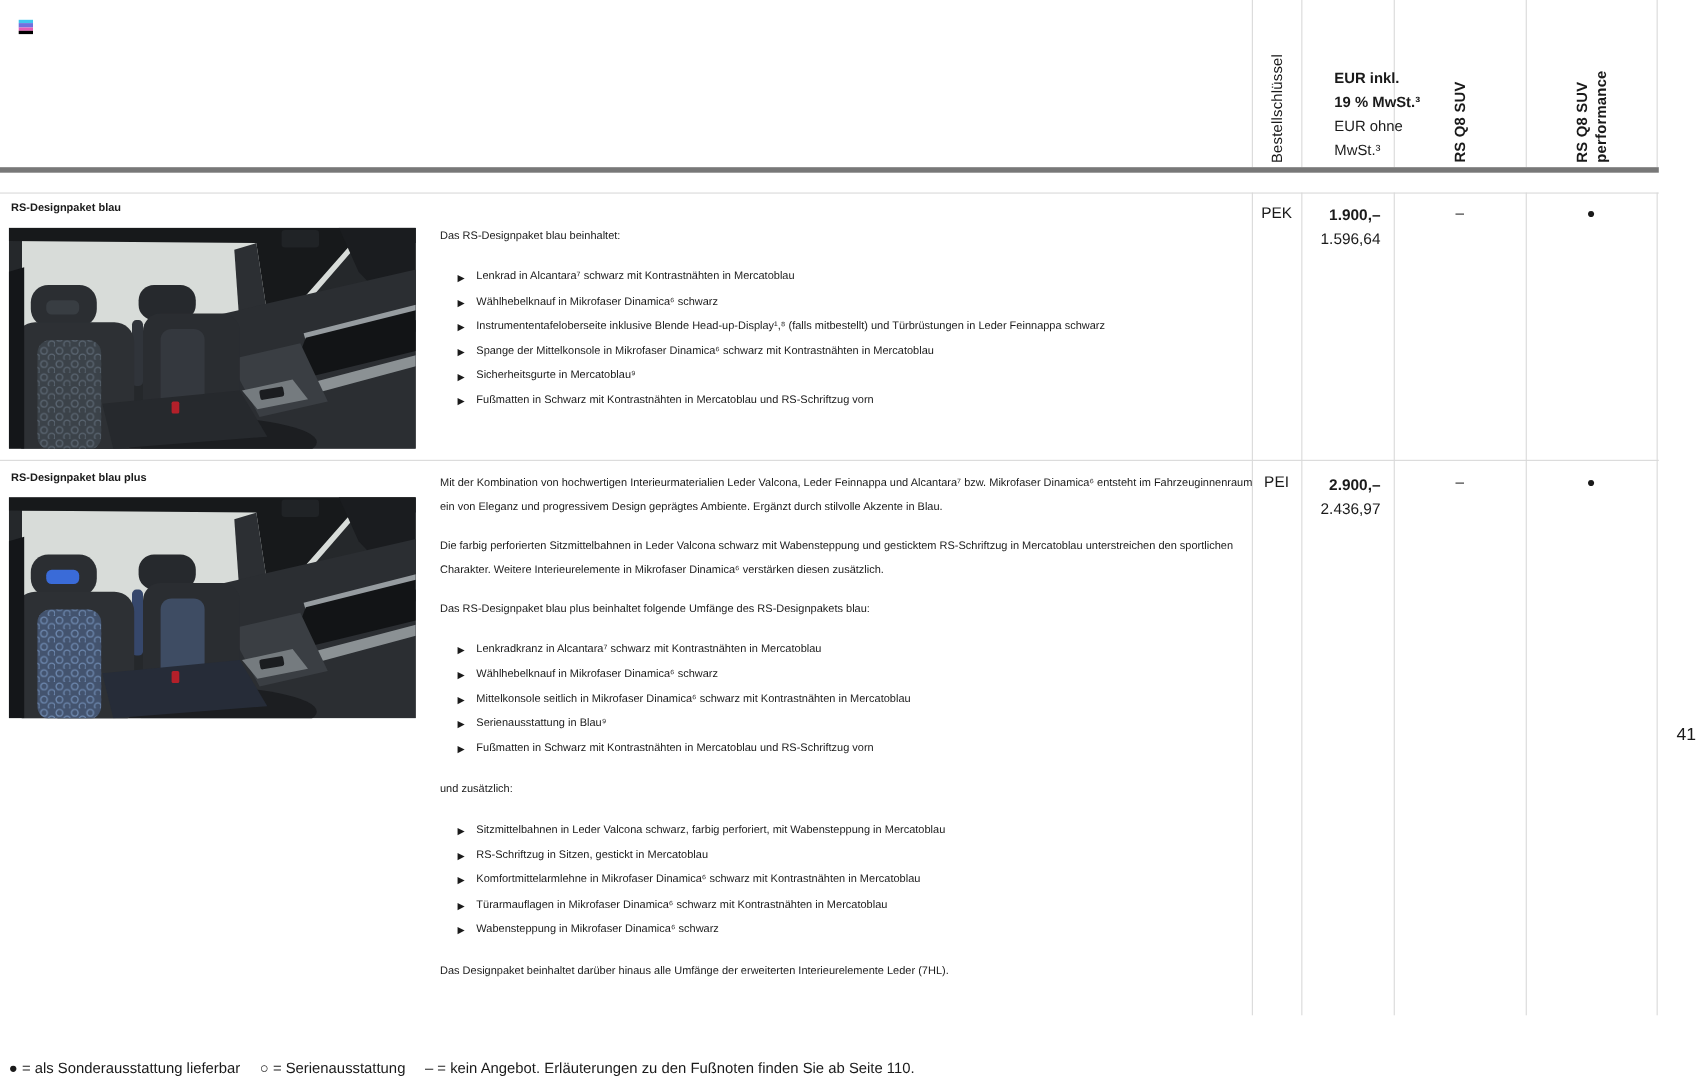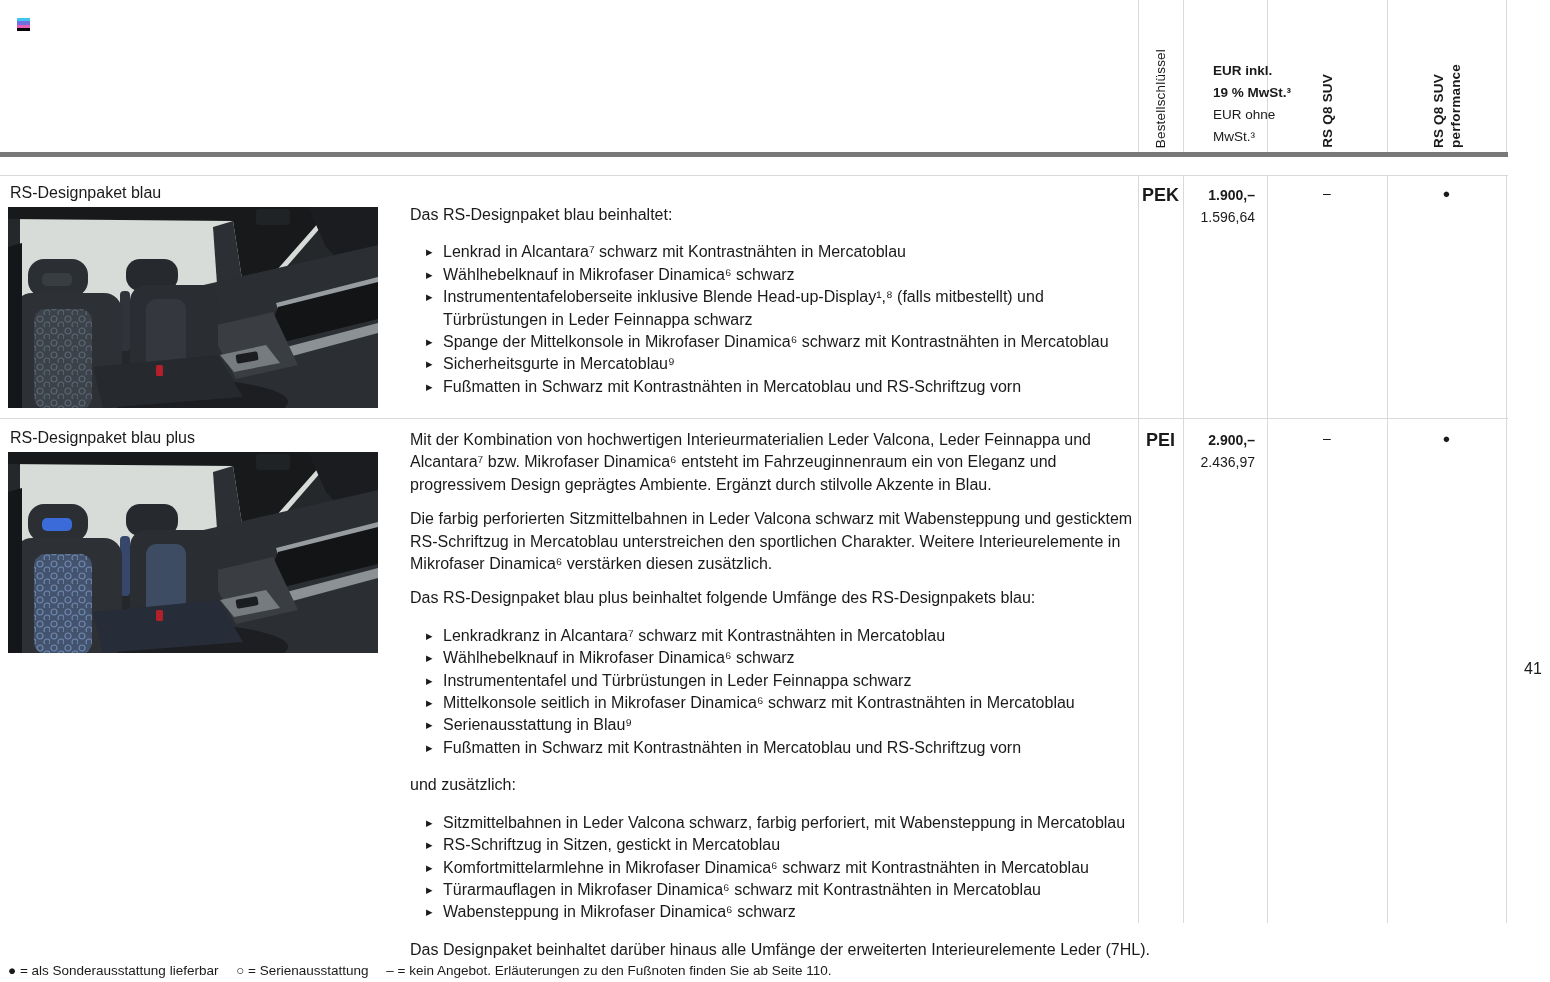--- a/index.html
+++ b/index.html
@@ -18,32 +18,32 @@
   #print-mark div { height:25%; }
 
   
   .vcol { position:absolute; top:0; height:148px; display:flex; justify-content:center; align-items:flex-end; }
   .vlabel { writing-mode:vertical-rl; transform:rotate(180deg); font-size:13.5px; white-space:pre-line; line-height:17px; letter-spacing:0.2px; }
   .vlabel.bold { font-weight:bold; }
   #hdr-price { position:absolute; left:1191px; top:60px; font-size:13.5px; line-height:22px;margin-left:22px; }
   #hdr-price .b { font-weight:bold; }
 
   
-  .row-title { position:absolute; left:10px; font-size:16px; font-weight:normal; }
+  .row-title { position:absolute; left:10px; font-size:10px; font-weight:bold; }
   .photo { position:absolute; left:8px; width:370px; height:201px; }
-  .content { position:absolute; left:410px; width:745px; font-size:16px; line-height:22.4px; }
+  .content { position:absolute; left:400px; width:745px; font-size:10px; line-height:22.4px; }
   .content p { margin:0; }
   .content p.para { margin-bottom:12px; }
   .content p.pre-gap { margin-top:11px; }
   .blist { list-style:none; margin:15px; padding:0; }
   .blist li { position:relative; padding-left:18px; }
   .blist li::before { content:"▶"; position:absolute; left:1px; top:0; font-size:8.5px; line-height:22.4px; color:#1a1a1a; }
 
   
-  .cell-code { position:absolute; left:1138px; width:45px; text-align:center; font-size:18px;font-weight:bold; }
+  .cell-code { position:absolute; left:1138px; width:45px; text-align:center; font-size:14px; }
   .cell-price { position:absolute; left:1183px; width:72px; text-align:right; font-size:14px; line-height:22.4px; }
   .cell-price .incl { font-weight:bold; }
   .cell-m1 { position:absolute; left:1267px; width:120px; text-align:center; font-size:14px; }
   .cell-m2 { position:absolute; left:1387px; width:119px; text-align:center; font-size:13px; }
 
   #page-number { position:absolute; left:1524px; top:660px; font-size:16px; }
 
   #footer-legend { position:absolute; left:8px; top:963px; font-size:13.5px; }
   #footer-legend span { margin-right:14px; }
   #footer-legend span:last-child { margin-right:16px;text-align:center; }
@@ -185,21 +185,20 @@
     <polygon points="0,40 14,36 14,201 0,201" fill="#141619"></polygon>
   </svg>
 
   <div class="content" style="top:429px">
     <p class="para">Mit der Kombination von hochwertigen Interieurmaterialien Leder Valcona, Leder Feinnappa und Alcantara⁷ bzw. Mikrofaser Dinamica⁶ entsteht im Fahrzeuginnenraum ein von Eleganz und progressivem Design geprägtes Ambiente. Ergänzt durch stilvolle Akzente in Blau.</p>
     <p class="para">Die farbig perforierten Sitzmittelbahnen in Leder Valcona schwarz mit Wabensteppung und gesticktem RS-Schriftzug in Mercatoblau unterstreichen den sportlichen Charakter. Weitere Interieurelemente in Mikrofaser Dinamica⁶ verstärken diesen zusätzlich.</p>
     <p>Das RS-Designpaket blau plus beinhaltet folgende Umfänge des RS-Designpakets blau:</p>
     <ul class="blist">
       <li>Lenkradkranz in Alcantara⁷ schwarz mit Kontrastnähten in Mercatoblau</li>
       <li>Wählhebelknauf in Mikrofaser Dinamica⁶ schwarz</li>
-      <li>Instrumententafel und Türbrüstungen in Leder Feinnappa schwarz</li>
       <li>Mittelkonsole seitlich in Mikrofaser Dinamica⁶ schwarz mit Kontrastnähten in Mercatoblau</li>
       <li>Serienausstattung in Blau⁹</li>
       <li>Fußmatten in Schwarz mit Kontrastnähten in Mercatoblau und RS-Schriftzug vorn</li>
     </ul>
     <p class="pre-gap">und zusätzlich:</p>
     <ul class="blist">
       <li>Sitzmittelbahnen in Leder Valcona schwarz, farbig perforiert, mit Wabensteppung in Mercatoblau</li>
       <li>RS-Schriftzug in Sitzen, gestickt in Mercatoblau</li>
       <li>Komfortmittelarmlehne in Mikrofaser Dinamica⁶ schwarz mit Kontrastnähten in Mercatoblau</li>
       <li>Türarmauflagen in Mikrofaser Dinamica⁶ schwarz mit Kontrastnähten in Mercatoblau</li>

